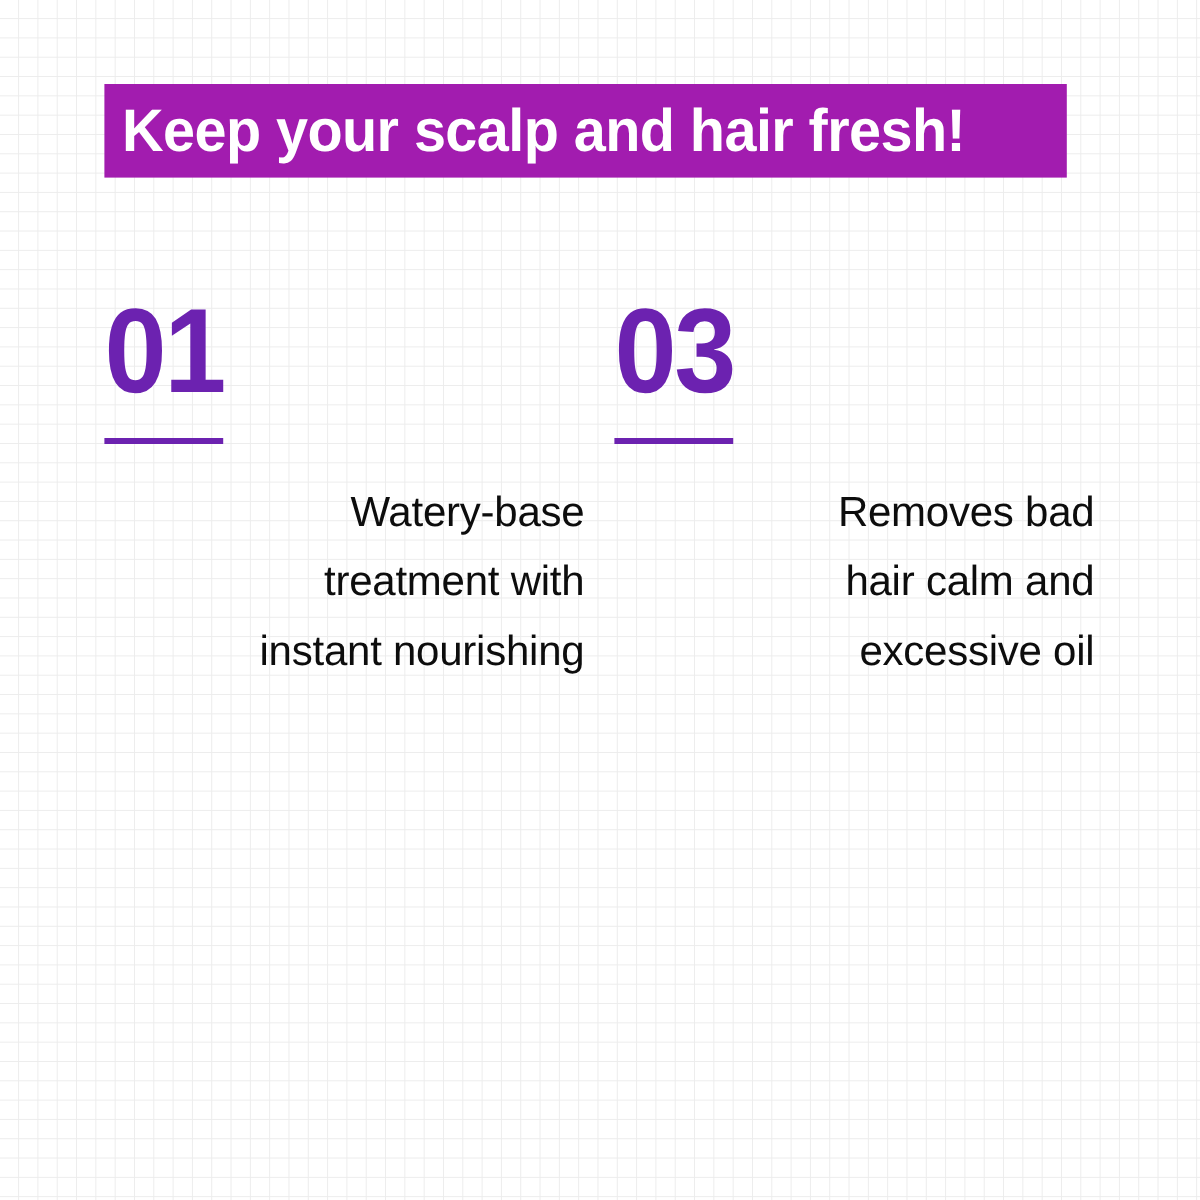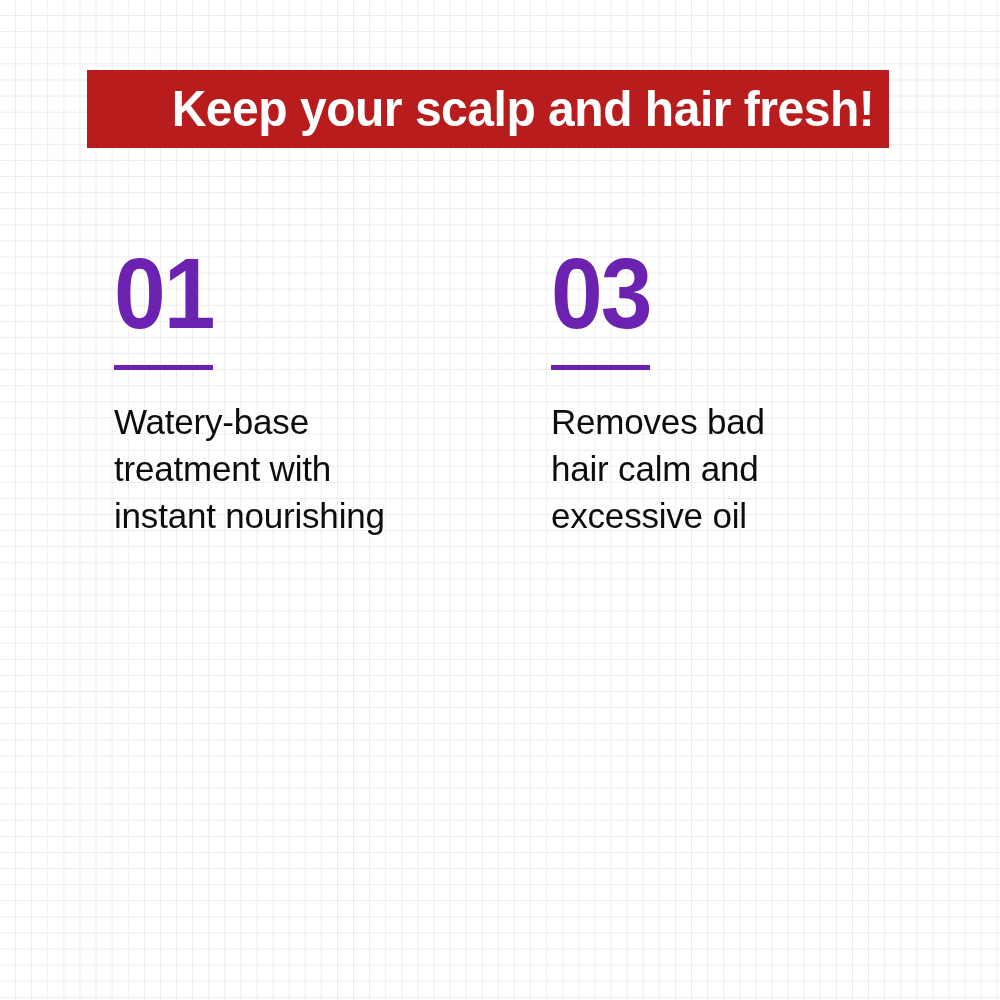--- a/index.html
+++ b/index.html
@@ -34,47 +34,47 @@
     pointer-events: none;
   }
 
   
   #header-banner {
     position: absolute;
     left: 87px;
     top: 70px;
     width: 802px;
     height: 78px;
-    background-color: #b91c1c;
+    background-color: #a21caf;
     display: flex;
     align-items: center;
-    justify-content: flex-end;
+    justify-content: flex-start;
   }
   #header-title {
     color: #ffffff;
     font-family: "Liberation Sans", sans-serif;
     font-size: 50px;
     font-weight: 700;
     letter-spacing: -0.5px;
     line-height: 1;
     white-space: nowrap;
     transform: scaleX(0.96);
     transform-origin: center;
   }
 
   
   #features {
     position: absolute;
-    left: 114px;
+    left: 87px;
     top: 243px;
     width: 860px;
     display: grid;
     grid-template-columns: 425px 425px;
     grid-template-rows: 373px auto;
-    column-gap: 12px;
+    column-gap: 0px;
   }
   .feature {
     position: relative;
   }
   .feature-number {
     color: #6c22b0;
     font-family: "Liberation Sans", sans-serif;
     font-size: 100px;
     font-weight: 700;
     line-height: 1;
@@ -89,24 +89,25 @@
     height: 5px;
     background-color: #6c22b0;
     margin-top: 26px;
   }
   .feature-text {
     margin-top: 28px;
     color: #0d0d0d;
     font-family: "Liberation Sans", sans-serif;
     font-size: 35px;
     font-weight: 400;
-    line-height: 47px;
+    line-height: 58px;
     letter-spacing: -0.2px;
     max-width: 400px;
     white-space: pre-line;
+    text-align: right;
   }
 </style>
 </head>
 <body>
 
 <div id="poster">
 
   <div id="grid-bg"></div>
 
   <div id="header-banner">

